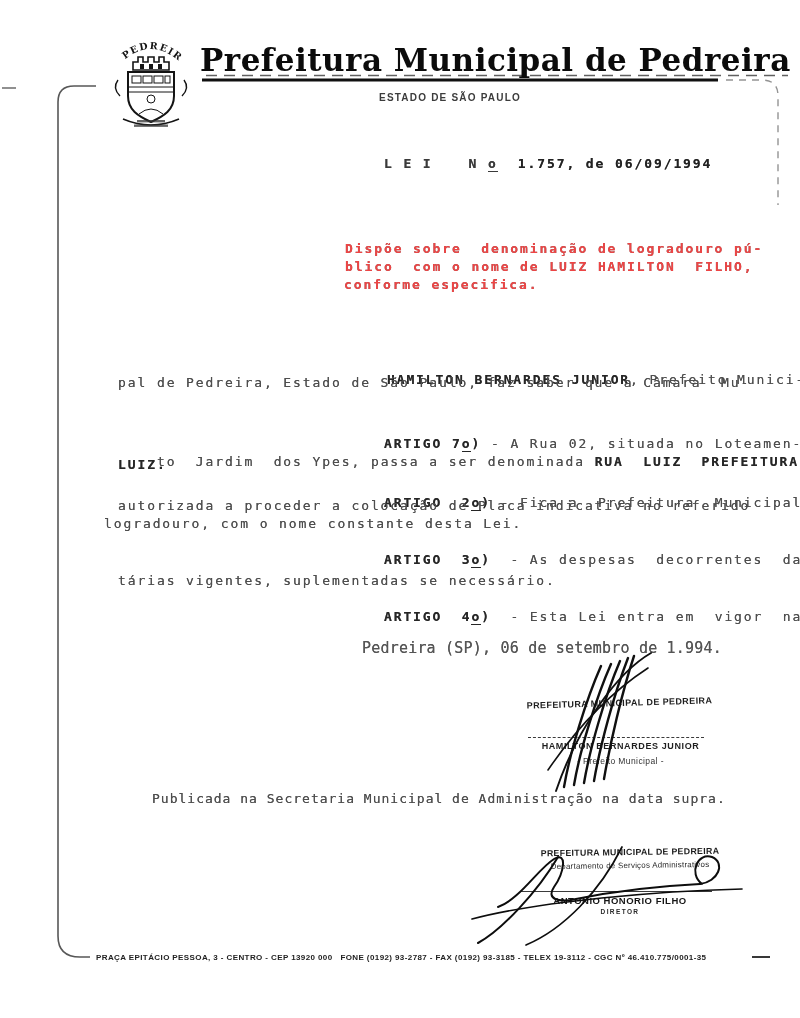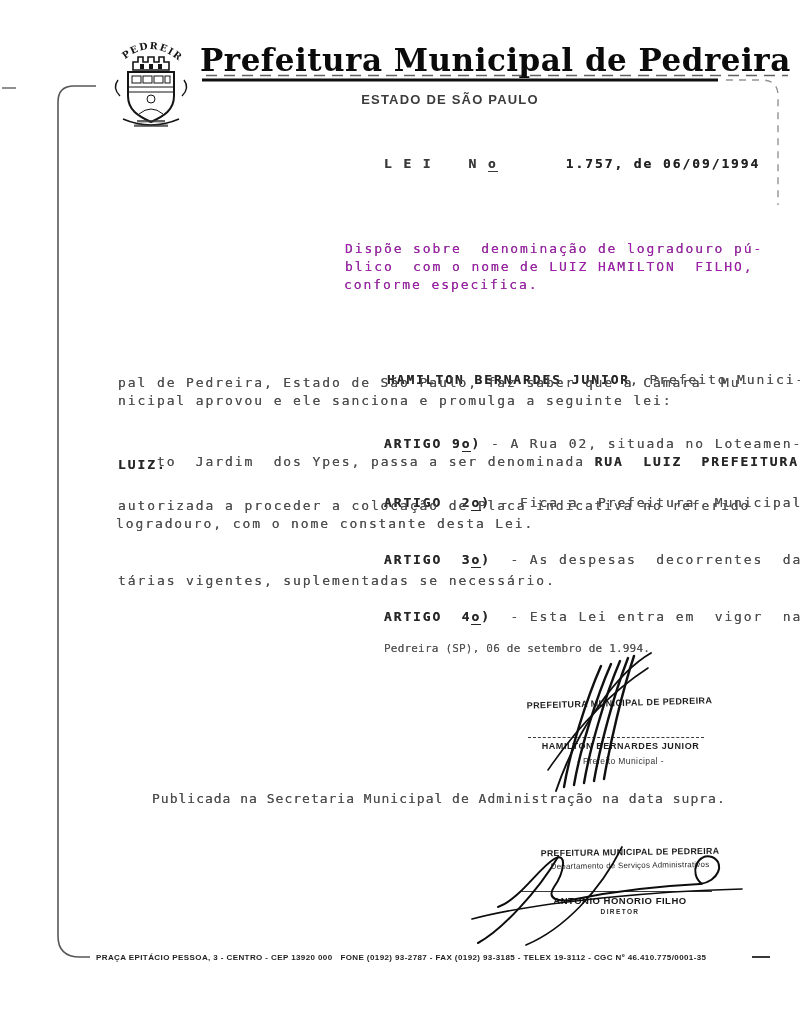--- a/index.html
+++ b/index.html
@@ -4,33 +4,33 @@
 <style>
   html,body{margin:0;padding:0;background:#ffffff;}
   .page{position:relative;width:800px;height:1018px;background:#ffffff;overflow:hidden;
         font-family:"Liberation Sans",sans-serif;}
   svg{display:block}
   .abs{position:absolute;}
   
   .doc-title{position:absolute;left:200px;top:42px;font-family:"DejaVu Serif","Liberation Serif",serif;
              font-weight:bold;font-size:31px;color:#0b0b0b;letter-spacing:.5px;white-space:pre;}
   .doc-subtitle{position:absolute;left:330px;top:92px;width:240px;text-align:center;
-                font-size:13px;color:#3c3c3c;letter-spacing:1.2px;font-weight:bold;}
+                font-size:10px;color:#3c3c3c;letter-spacing:1.2px;font-weight:bold;}
   
   .tline{position:absolute;font-family:"DejaVu Sans Mono","Liberation Mono",monospace;
          font-size:13px;line-height:15px;color:#4e4e4e;letter-spacing:1.9px;white-space:pre;
          text-shadow:0 0 .5px rgba(70,70,70,.8);}
   .tline .b,.tline.b{font-weight:bold;color:#262626;}
   .u{border-bottom:1.6px solid currentColor;}
   .head{color:#3a3a3a;font-weight:bold;}
   .head .num{color:#222;}
-  .g1{margin-left:36px;} .g2{margin-left:68px;}
-  .ementa{color:#a21caf;}
+  .g1{margin-left:36px;} .g2{margin-left:20px;}
+  .ementa{color:#ef4444;font-weight:bold;}
   .tight{letter-spacing:1px;}
-  .dateline{font-size:11px;letter-spacing:.2px;color:#555;margin-left:22px;}
+  .dateline{font-size:15px;letter-spacing:.2px;color:#555;}
   
   .stamp1{position:absolute;left:512px;top:698px;width:215px;text-align:center;font-weight:bold;
           font-size:9px;color:#1e1e1e;letter-spacing:.4px;transform:rotate(-1.6deg);}
   .sig-rule{position:absolute;border-top:1.4px dashed #3b3b3b;}
   .sig1-name{position:absolute;left:518px;top:741px;width:205px;text-align:center;font-weight:bold;
              font-size:9px;color:#1f1f1f;letter-spacing:.6px;}
   .sig1-role{position:absolute;left:518px;top:756px;width:205px;text-align:center;
              font-size:8.5px;color:#333;letter-spacing:.4px;}
   .stamp2a{position:absolute;left:515px;top:847px;width:230px;text-align:center;font-weight:bold;
            font-size:8.8px;color:#1c1c1c;letter-spacing:.3px;transform:rotate(-.8deg);}
@@ -94,35 +94,34 @@
   </div>
 
   <div class="tline ementa" style="left:345px;top:241px">Dispõe sobre  denominação de logradouro pú-</div>
   <div class="tline ementa" style="left:345px;top:259px">blico  com o nome de LUIZ HAMILTON  FILHO,</div>
   <div class="tline ementa" style="left:344px;top:277px">conforme especifica.</div>
 
   <div class="tline" style="left:348px;top:357px">
     <span class="b">HAMILTON BERNARDES JUNIOR</span><span>, Prefeito Munici-</span>
   </div>
   <div class="tline" style="left:118px;top:375px">pal de Pedreira, Estado de São Paulo, faz saber que a Câmara  Mu-</div>
-  <div class="tline" style="left:118px;top:393px">nicipal aprovou e ele sanciona e promulga a seguinte lei:</div>
 
   <div class="tline" style="left:345px;top:421px">
-    <span class="b">ARTIGO 9</span><span class="b u">o</span><span class="b">)</span><span> - A Rua 02, situada no Loteamen-</span>
+    <span class="b">ARTIGO 7</span><span class="b u">o</span><span class="b">)</span><span> - A Rua 02, situada no Loteamen-</span>
   </div>
   <div class="tline" style="left:118px;top:439px">
     <span>to  Jardim  dos Ypes, passa a ser denominada </span><span class="b">RUA  LUIZ  PREFEITURA</span>
   </div>
   <div class="tline b" style="left:118px;top:457px">LUIZ.</div>
 
   <div class="tline" style="left:345px;top:480px">
     <span class="b">ARTIGO  2</span><span class="b u">o</span><span class="b">)</span><span> - Fica a  Prefeitura  Municipal</span>
   </div>
   <div class="tline" style="left:118px;top:498px">autorizada a proceder a colocação de Placa indicativa no referido</div>
-  <div class="tline" style="left:116px;top:516px">logradouro, com o nome constante desta Lei.</div>
+  <div class="tline" style="left:104px;top:516px">logradouro, com o nome constante desta Lei.</div>
 
   <div class="tline" style="left:345px;top:537px">
     <span class="b">ARTIGO  3</span><span class="b u">o</span><span class="b">)</span><span>  - As despesas  decorrentes  da</span>
   </div>
   <div class="tline" style="left:118px;top:573px">tárias vigentes, suplementadas se necessário.</div>
 
   <div class="tline" style="left:345px;top:594px">
     <span class="b">ARTIGO  4</span><span class="b u">o</span><span class="b">)</span><span>  - Esta Lei entra em  vigor  na</span>
   </div>
 

